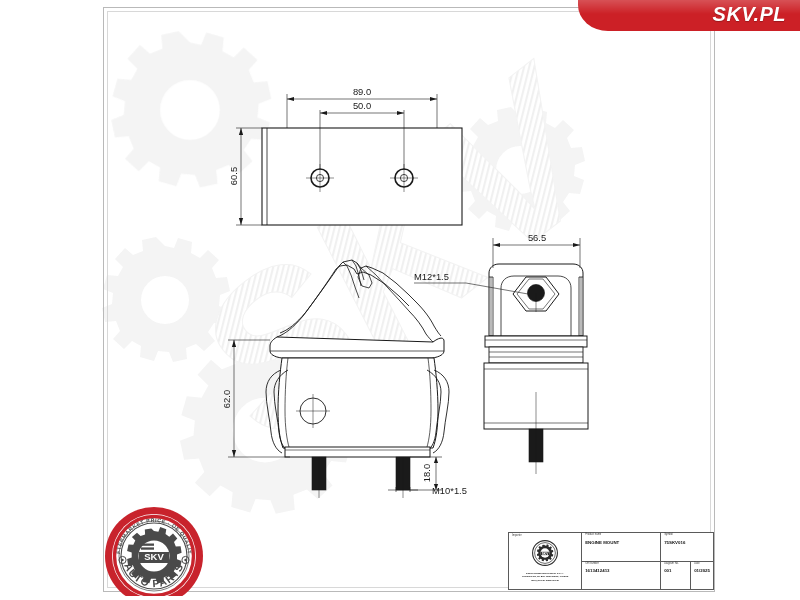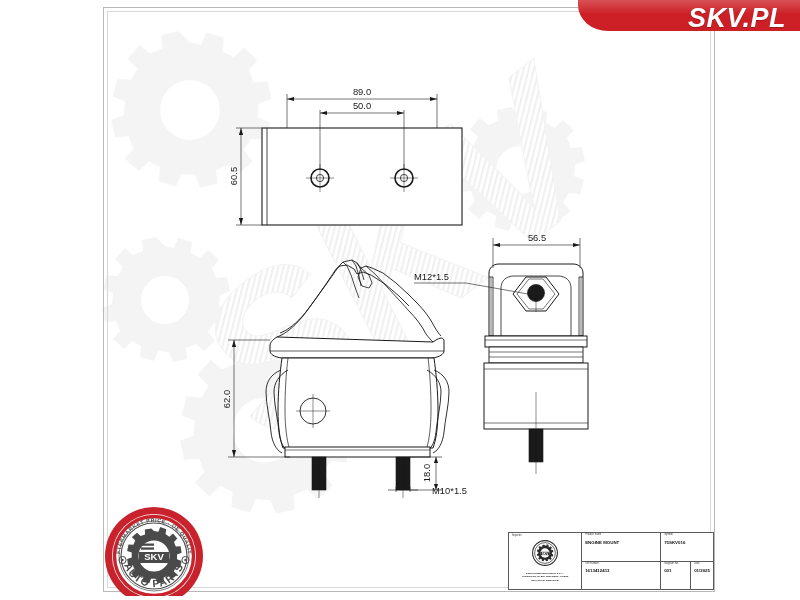--- a/index.html
+++ b/index.html
@@ -25,21 +25,21 @@
     background:#cc2026;overflow:hidden;
     border-bottom-left-radius:30px 26px;
   }
   .banner .sheen{
     position:absolute;left:0;top:0;width:100%;height:46%;
     background:linear-gradient(180deg,rgba(255,255,255,.22),rgba(255,255,255,0));
   }
   .banner .btxt{
     position:absolute;right:14px;top:3px;
     color:#fff;font-weight:bold;font-style:italic;
-    font-size:27px;letter-spacing:.5px;
+    font-size:20px;letter-spacing:.5px;
     font-family:"Liberation Sans", sans-serif;
     text-shadow:0 1px 1px rgba(0,0,0,.25);
   }
 
   
   .wm{position:absolute;inset:0;overflow:hidden;pointer-events:none;}
   .wm svg{position:absolute;left:0;top:0;}
 
   
   #dwg{position:absolute;left:0;top:0;}

